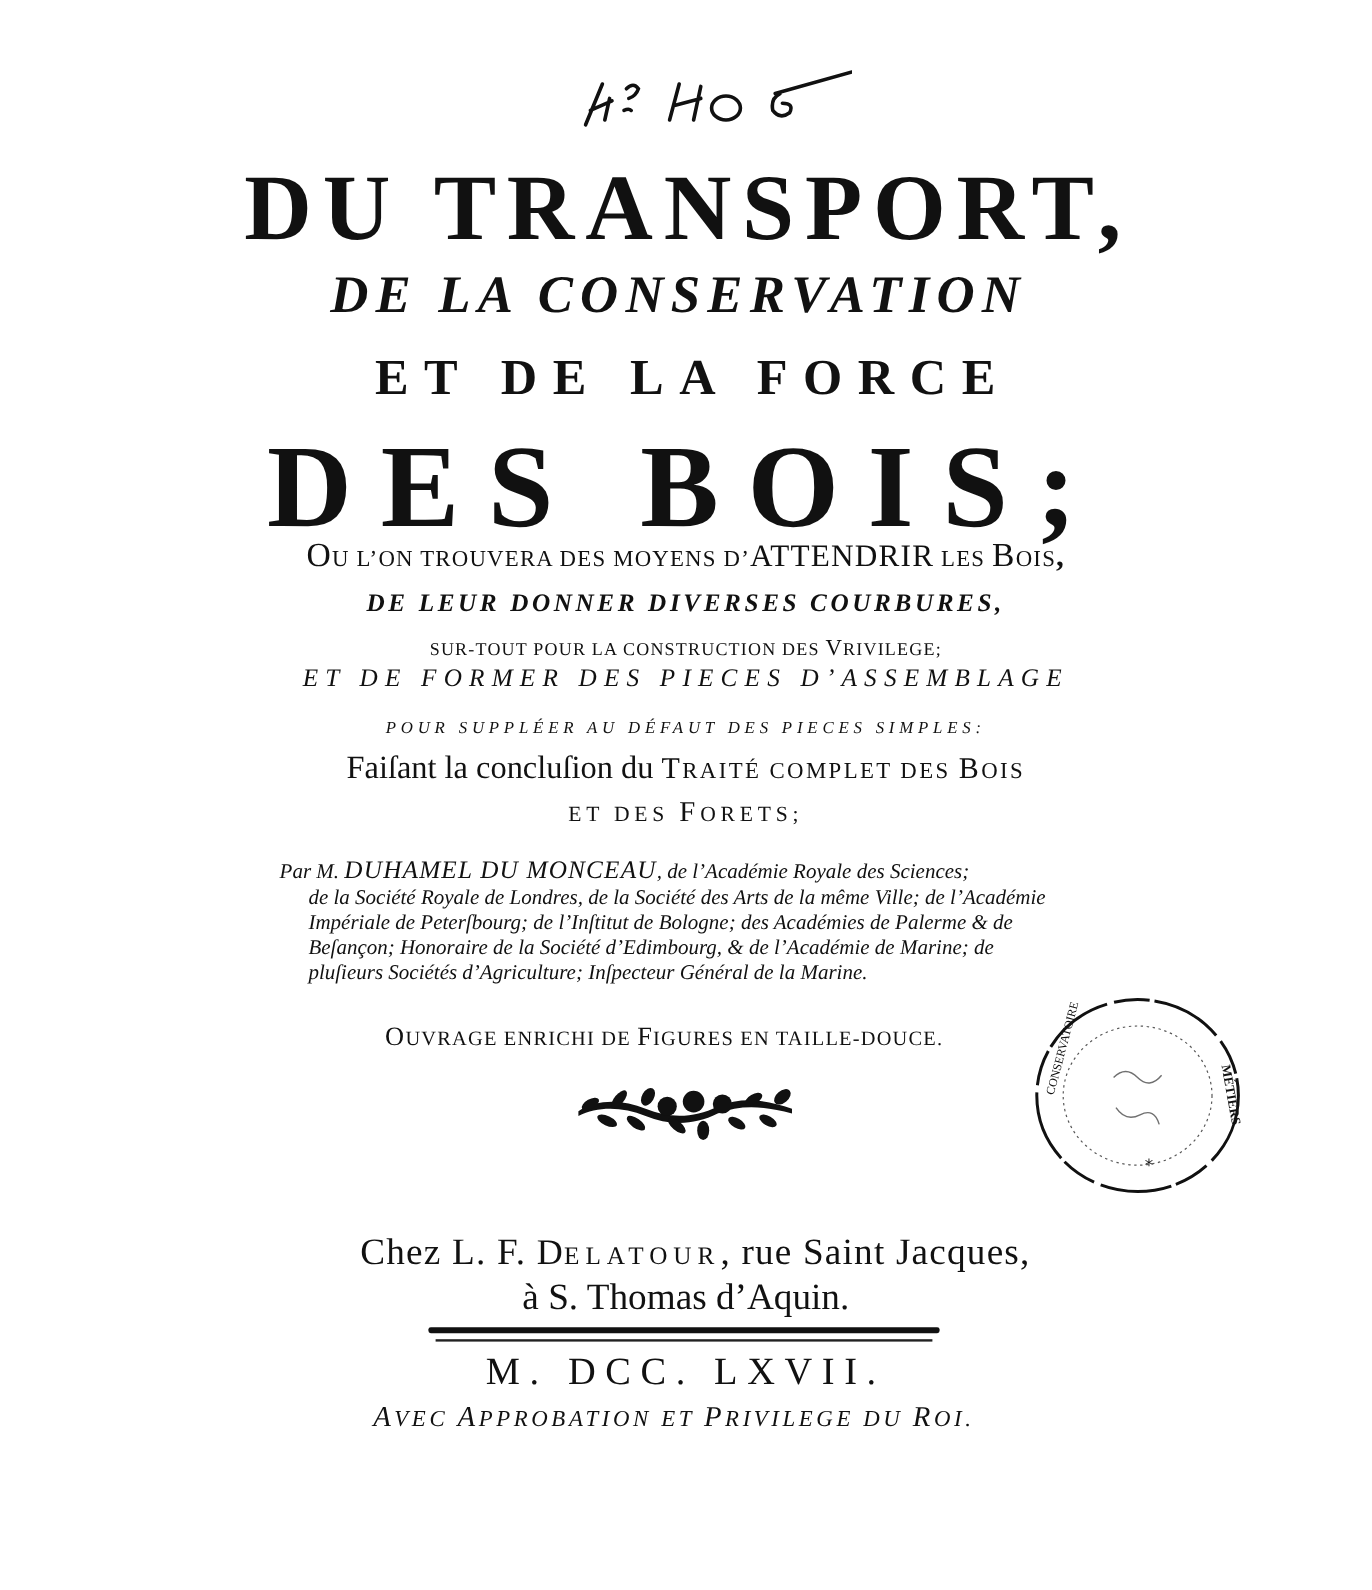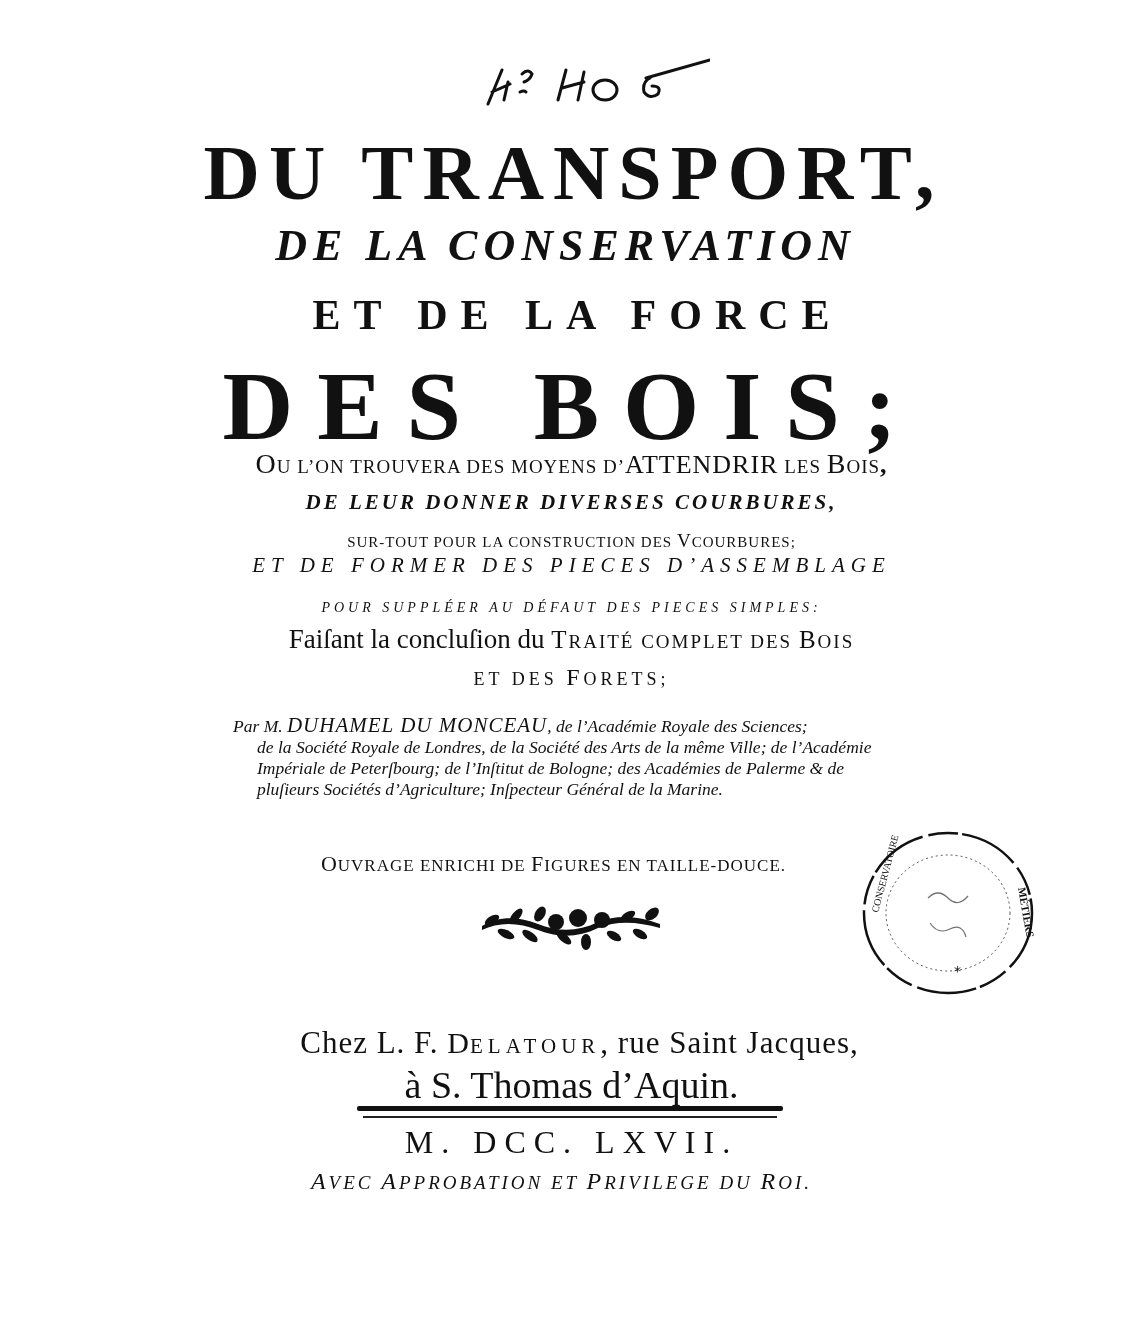--- a/index.html
+++ b/index.html
@@ -44,21 +44,21 @@
   .ouv { top: 851px; font-size: 17px; letter-spacing: 1px; left: -18px; }
   .ouv .cap { font-size: 22px; }
 
   .ornament { position: absolute; left: 478px; top: 902px; width: 185px; height: 48px; }
   .stamp { position: absolute; left: 858px; top: 828px; width: 180px; height: 170px; }
 
   .p1 { top: 970px; font-size: 36px; font-style: italic; letter-spacing: 20px; left: 0px; }
   .p2 { top: 1025px; font-size: 31px; letter-spacing: 1px; left: 8px; }
   .p2 .cap { font-size: 30px; }
   .p2 .sm { font-size: 21px; letter-spacing: 5px; }
-  .p3 { top: 1063px; font-size: 38px; }
+  .p3 { top: 1063px; font-size: 31px; }
 
   .rule-thick { position: absolute; left: 357px; top: 1106px; width: 426px; height: 5px; background: #111; border-radius: 2px; }
   .rule-thin  { position: absolute; left: 363px; top: 1116px; width: 414px; height: 2px; background: #222; }
 
   .y1 { top: 1124px; font-size: 32px; letter-spacing: 8px; }
   .y2 { top: 1168px; font-size: 19px; font-style: italic; letter-spacing: 3px; left: -10px; }
   .y2 .cap { font-size: 24px; }
 </style>
 </head>
 <body>
@@ -79,36 +79,37 @@
   <div class="line t1">DU TRANSPORT,</div>
   <div class="line t2">DE LA CONSERVATION</div>
   <div class="line t3">ET DE LA FORCE</div>
   <div class="line s1">
     <span class="cap">O</span><span class="sm">U L’ON TROUVERA DES MOYENS D’</span><span>ATTENDRIR</span><span class="sm"> LES </span><span class="cap">B</span><span class="sm">OIS</span><span class="b">,</span>
   </div>
 
   <div class="line t4">DES BOIS;</div>
   <div class="line s2">DE LEUR DONNER DIVERSES COURBURES,</div>
   <div class="line s3">
-    <span>SUR-TOUT POUR LA CONSTRUCTION DES </span><span class="cap">V</span><span>COURBURES;</span>
+    <span>SUR-TOUT POUR LA CONSTRUCTION DES </span><span class="cap">V</span><span>RIVILEGE;</span>
   </div>
   <div class="line s4">ET DE FORMER DES PIECES D’ASSEMBLAGE</div>
   <div class="line s5">POUR SUPPLÉER AU DÉFAUT DES PIECES SIMPLES:</div>
 
   <div class="line f1">
     <span>Faiſant la concluſion du </span><span class="cap">T</span><span class="sm">RAITÉ COMPLET DES </span><span class="cap">B</span><span class="sm">OIS</span>
   </div>
   <div class="line f2">
     <span>ET DES </span><span class="cap">F</span><span>ORETS;</span>
   </div>
 
   <div class="author">
     <p class="firstline"><span>Par M. </span><span class="name">DUHAMEL DU MONCEAU</span><span>, de l’Académie Royale des Sciences;</span></p>
     <p class="rest">de la Société Royale de Londres, de la Société des Arts de la même Ville; de l’Académie</p>
     <p class="rest">Impériale de Peterſbourg; de l’Inſtitut de Bologne; des Académies de Palerme &amp; de</p>
+    <p class="rest">Beſançon; Honoraire de la Société d’Edimbourg, &amp; de l’Académie de Marine; de</p>
     <p class="rest">pluſieurs Sociétés d’Agriculture; Inſpecteur Général de la Marine.</p>
   </div>
 
   <div class="line ouv">
     <span class="cap">O</span><span>UVRAGE ENRICHI DE </span><span class="cap">F</span><span>IGURES EN TAILLE-DOUCE.</span>
   </div>
 
   <svg class="ornament" viewBox="0 0 185 48">
     <g fill="#111">
       <path d="M4 24 C20 14 40 14 60 22 C80 30 100 30 120 20 C140 12 160 14 182 22 L182 26 C160 20 140 18 120 26 C100 36 80 36 60 28 C40 20 20 20 4 28 Z"></path>

